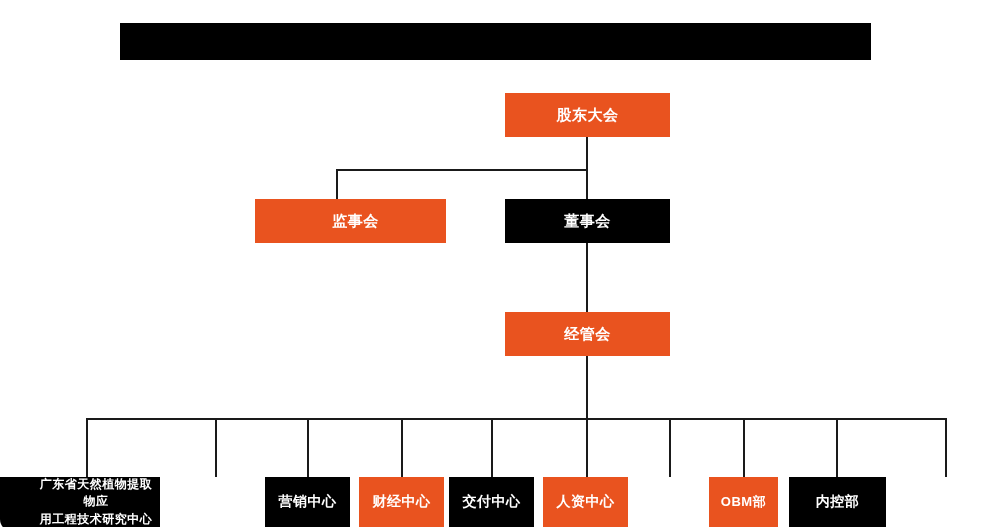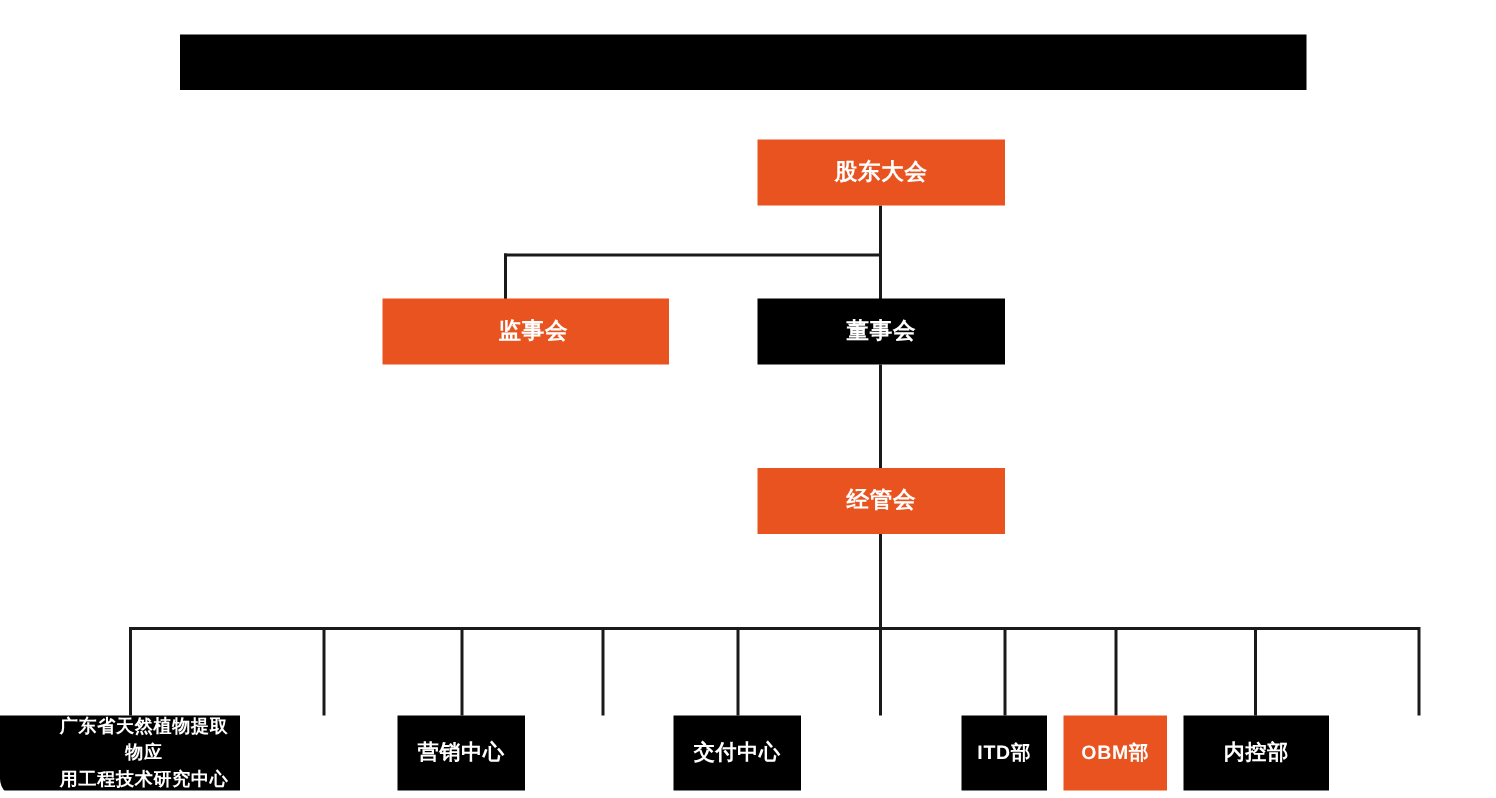--- a/index.html
+++ b/index.html
@@ -114,29 +114,32 @@
   <div class="node light t-multi" style="left:0px; top:477px; width:160px; height:50px; flex-direction:column;padding-left:32px;">
     <span class="label">广东省天然植物提取物应</span>
     <span class="label">用工程技术研究中心</span>
   </div>
 
 
   <div class="node light t-md" style="left:265px; top:477px; width:85px; height:50px;">
     <span class="label">营销中心</span>
   </div>
 
+  <div class="node dark t-md" style="left:359px; top:477px; width:85px; height:50px;">
+    <span class="label">财经中心</span>
+  </div>
 
   <div class="node light t-md" style="left:449px; top:477px; width:85px; height:50px;">
     <span class="label">交付中心</span>
   </div>
 
+  <div class="node dark t-md" style="left:543px; top:477px; width:85px; height:50px;">
+    <span class="label">人资中心</span>
+  </div>
 
-  <div class="node light t-sm" style="left:641px; top:477px; width:57px; height:50px;">
-    <span class="label">ITD部</span>
-  </div>
 
   <div class="node dark t-sm" style="left:709px; top:477px; width:69px; height:50px;">
     <span class="label">OBM部</span>
   </div>
 
   <div class="node light t-md" style="left:789px; top:477px; width:97px; height:50px;">
     <span class="label">内控部</span>
   </div>
 
 

